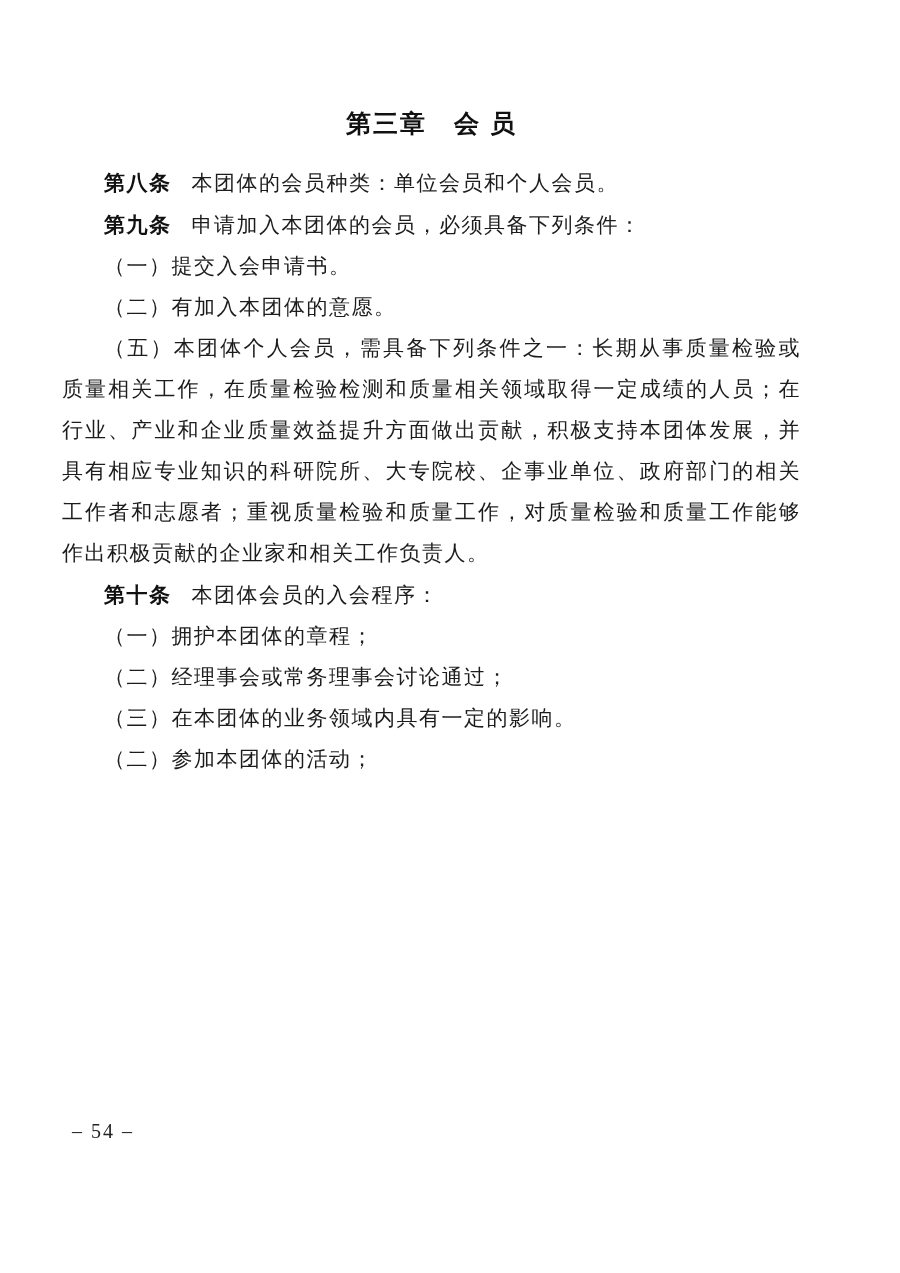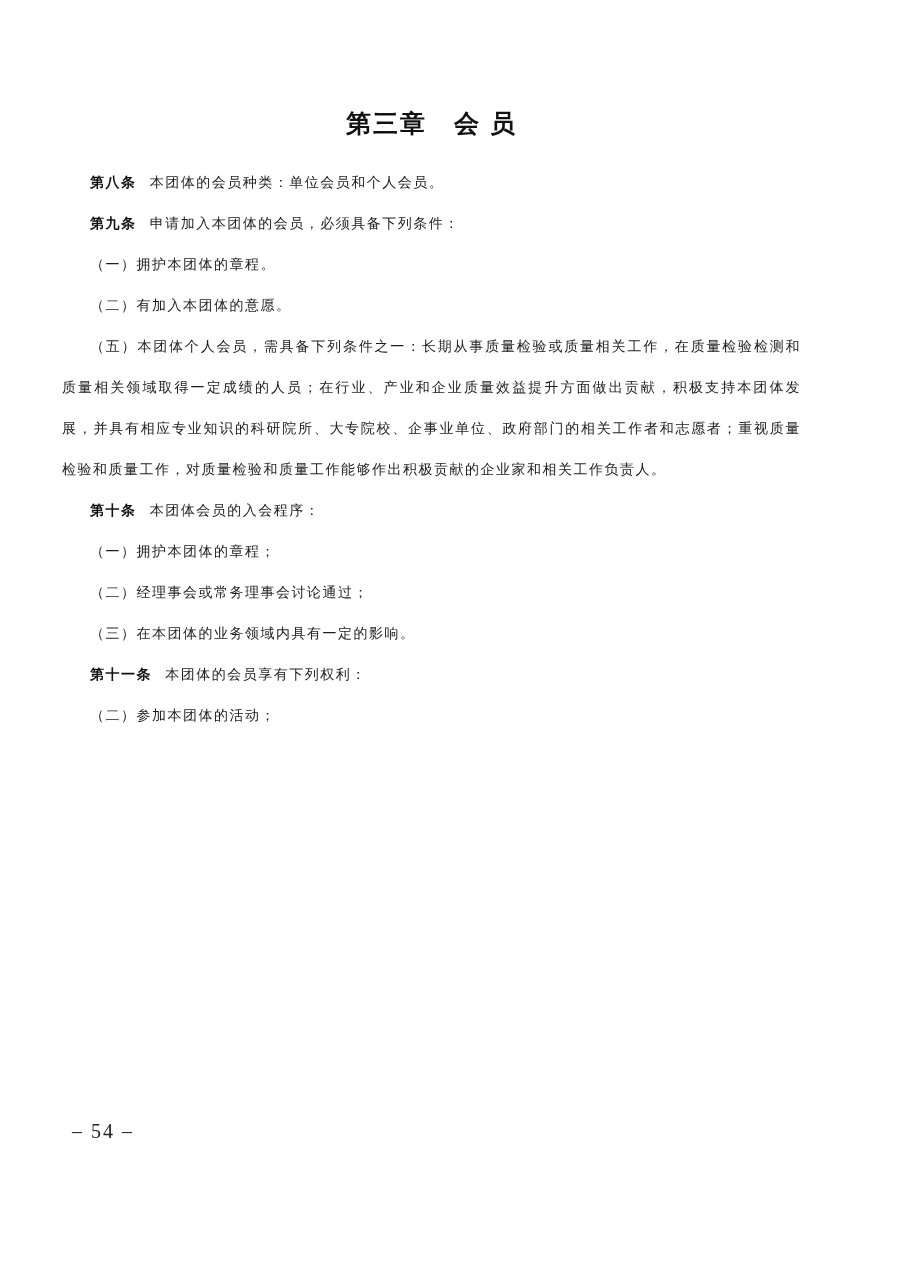--- a/index.html
+++ b/index.html
@@ -27,21 +27,21 @@
     text-align: center;
     font-family: "Liberation Sans", "DejaVu Sans", sans-serif;
     font-weight: 700;
     font-size: 25px;
     line-height: 34px;
     letter-spacing: 2px;
     color: #111;
     white-space: pre;
   }
   .doc-body {
-    font-size: 14px;
+    font-size: 21px;
     line-height: 41px;
     letter-spacing: 1.5px;
   }
   .para {
     margin: 0;
     text-indent: 2em;
     text-align: justify;
   }
   .article-label {
     font-weight: 700;
@@ -63,36 +63,35 @@
 <body>
 
 <div class="page">
   <h1 class="doc-title">第三章　会 员</h1>
 
   <div class="doc-body">
   <p class="para"><span class="article-label">第八条</span><span class="para-text">本团体的会员种类：单位会员和个人会员。</span></p>
 
   <p class="para"><span class="article-label">第九条</span><span class="para-text">申请加入本团体的会员，必须具备下列条件：</span></p>
 
-  <p class="para"><span class="para-text">（一）拥护本团体的章程。</span></p>
+  <p class="para"><span class="para-text">（一）提交入会申请书。</span></p>
 
   <p class="para"><span class="para-text">（二）有加入本团体的意愿。</span></p>
 
 
 
   <p class="para"><span class="para-text">（五）本团体个人会员，需具备下列条件之一：长期从事质量检验或质量相关工作，在质量检验检测和质量相关领域取得一定成绩的人员；在行业、产业和企业质量效益提升方面做出贡献，积极支持本团体发展，并具有相应专业知识的科研院所、大专院校、企事业单位、政府部门的相关工作者和志愿者；重视质量检验和质量工作，对质量检验和质量工作能够作出积极贡献的企业家和相关工作负责人。</span></p>
 
   <p class="para"><span class="article-label">第十条</span><span class="para-text">本团体会员的入会程序：</span></p>
 
   <p class="para"><span class="para-text">（一）拥护本团体的章程；</span></p>
 
   <p class="para"><span class="para-text">（二）经理事会或常务理事会讨论通过；</span></p>
 
   <p class="para"><span class="para-text">（三）在本团体的业务领域内具有一定的影响。</span></p>
 
-  <p class="para"><span class="article-label">第十一条</span><span class="para-text">本团体的会员享有下列权利：</span></p>
 
 
   <p class="para"><span class="para-text">（二）参加本团体的活动；</span></p>
 </div>
 
   <div class="page-number">– 54 –</div>
 </div>
 
 </body></html>

